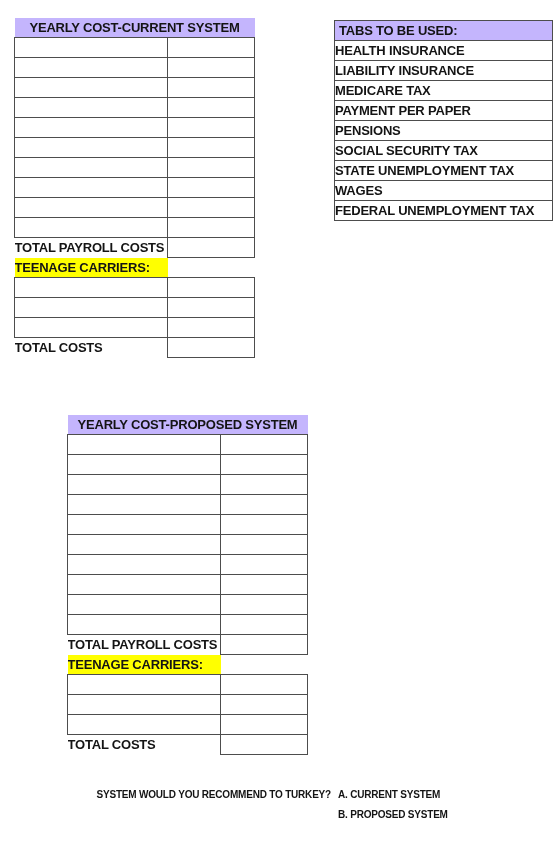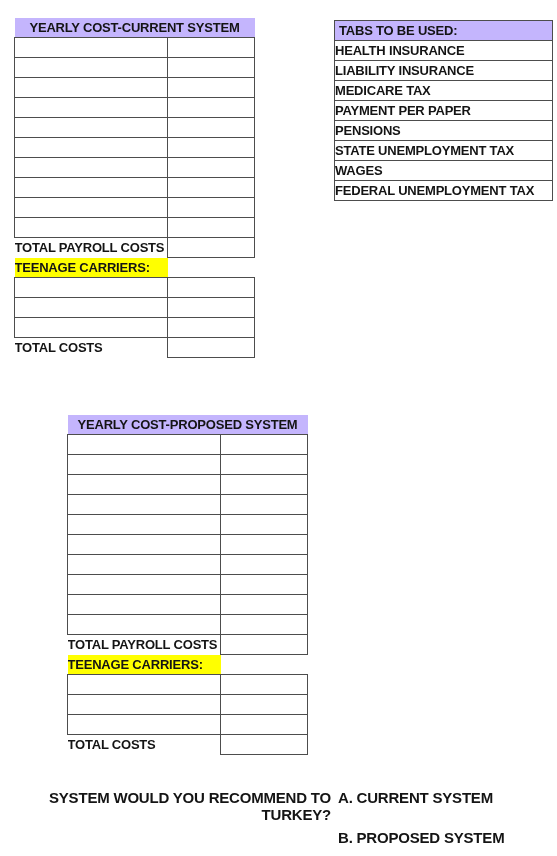--- a/index.html
+++ b/index.html
@@ -82,38 +82,38 @@
     border: 1.4px solid #4d4d4d;
     margin-left: 32px;
   }
 
   
   #footer-question {
     position: absolute;
     left: 0;
     top: 789px;
     width: 557px;
-    font-size: 15px;
+    font-size: 10px;
     font-weight: 700;
     letter-spacing: -0.2px;
   }
   #footer-question .q-line {
     display: flex;
     align-items: flex-start;
   }
   #footer-question .q-text {
     width: 338px;
     text-align: right;
     padding-right: 7px;
     box-sizing: border-box;
   }
   #footer-question .q-opts {
     display: flex;
     flex-direction: column;
-    gap: 23px;
+    gap: 9px;
   }
 </style>
 </head>
 <body>
 
 <table class="sheet" id="cost-current">
   <colgroup>
       <col class="cost-col-a">
       <col class="cost-col-b">
     </colgroup>
@@ -294,20 +294,23 @@
         <td class="bx">LIABILITY INSURANCE</td>
       </tr>
       <tr>
         <td class="bx">MEDICARE TAX</td>
       </tr>
       <tr>
         <td class="bx">PAYMENT PER PAPER</td>
       </tr>
       <tr>
         <td class="bx">PENSIONS</td>
+      </tr>
+      <tr>
+        <td class="bx">SOCIAL SECURITY TAX</td>
       </tr>
       <tr>
         <td class="bx">STATE UNEMPLOYMENT TAX</td>
       </tr>
       <tr>
         <td class="bx">WAGES</td>
       </tr>
       <tr>
         <td class="bx lbl-indent">FEDERAL UNEMPLOYMENT TAX</td>
       </tr>

